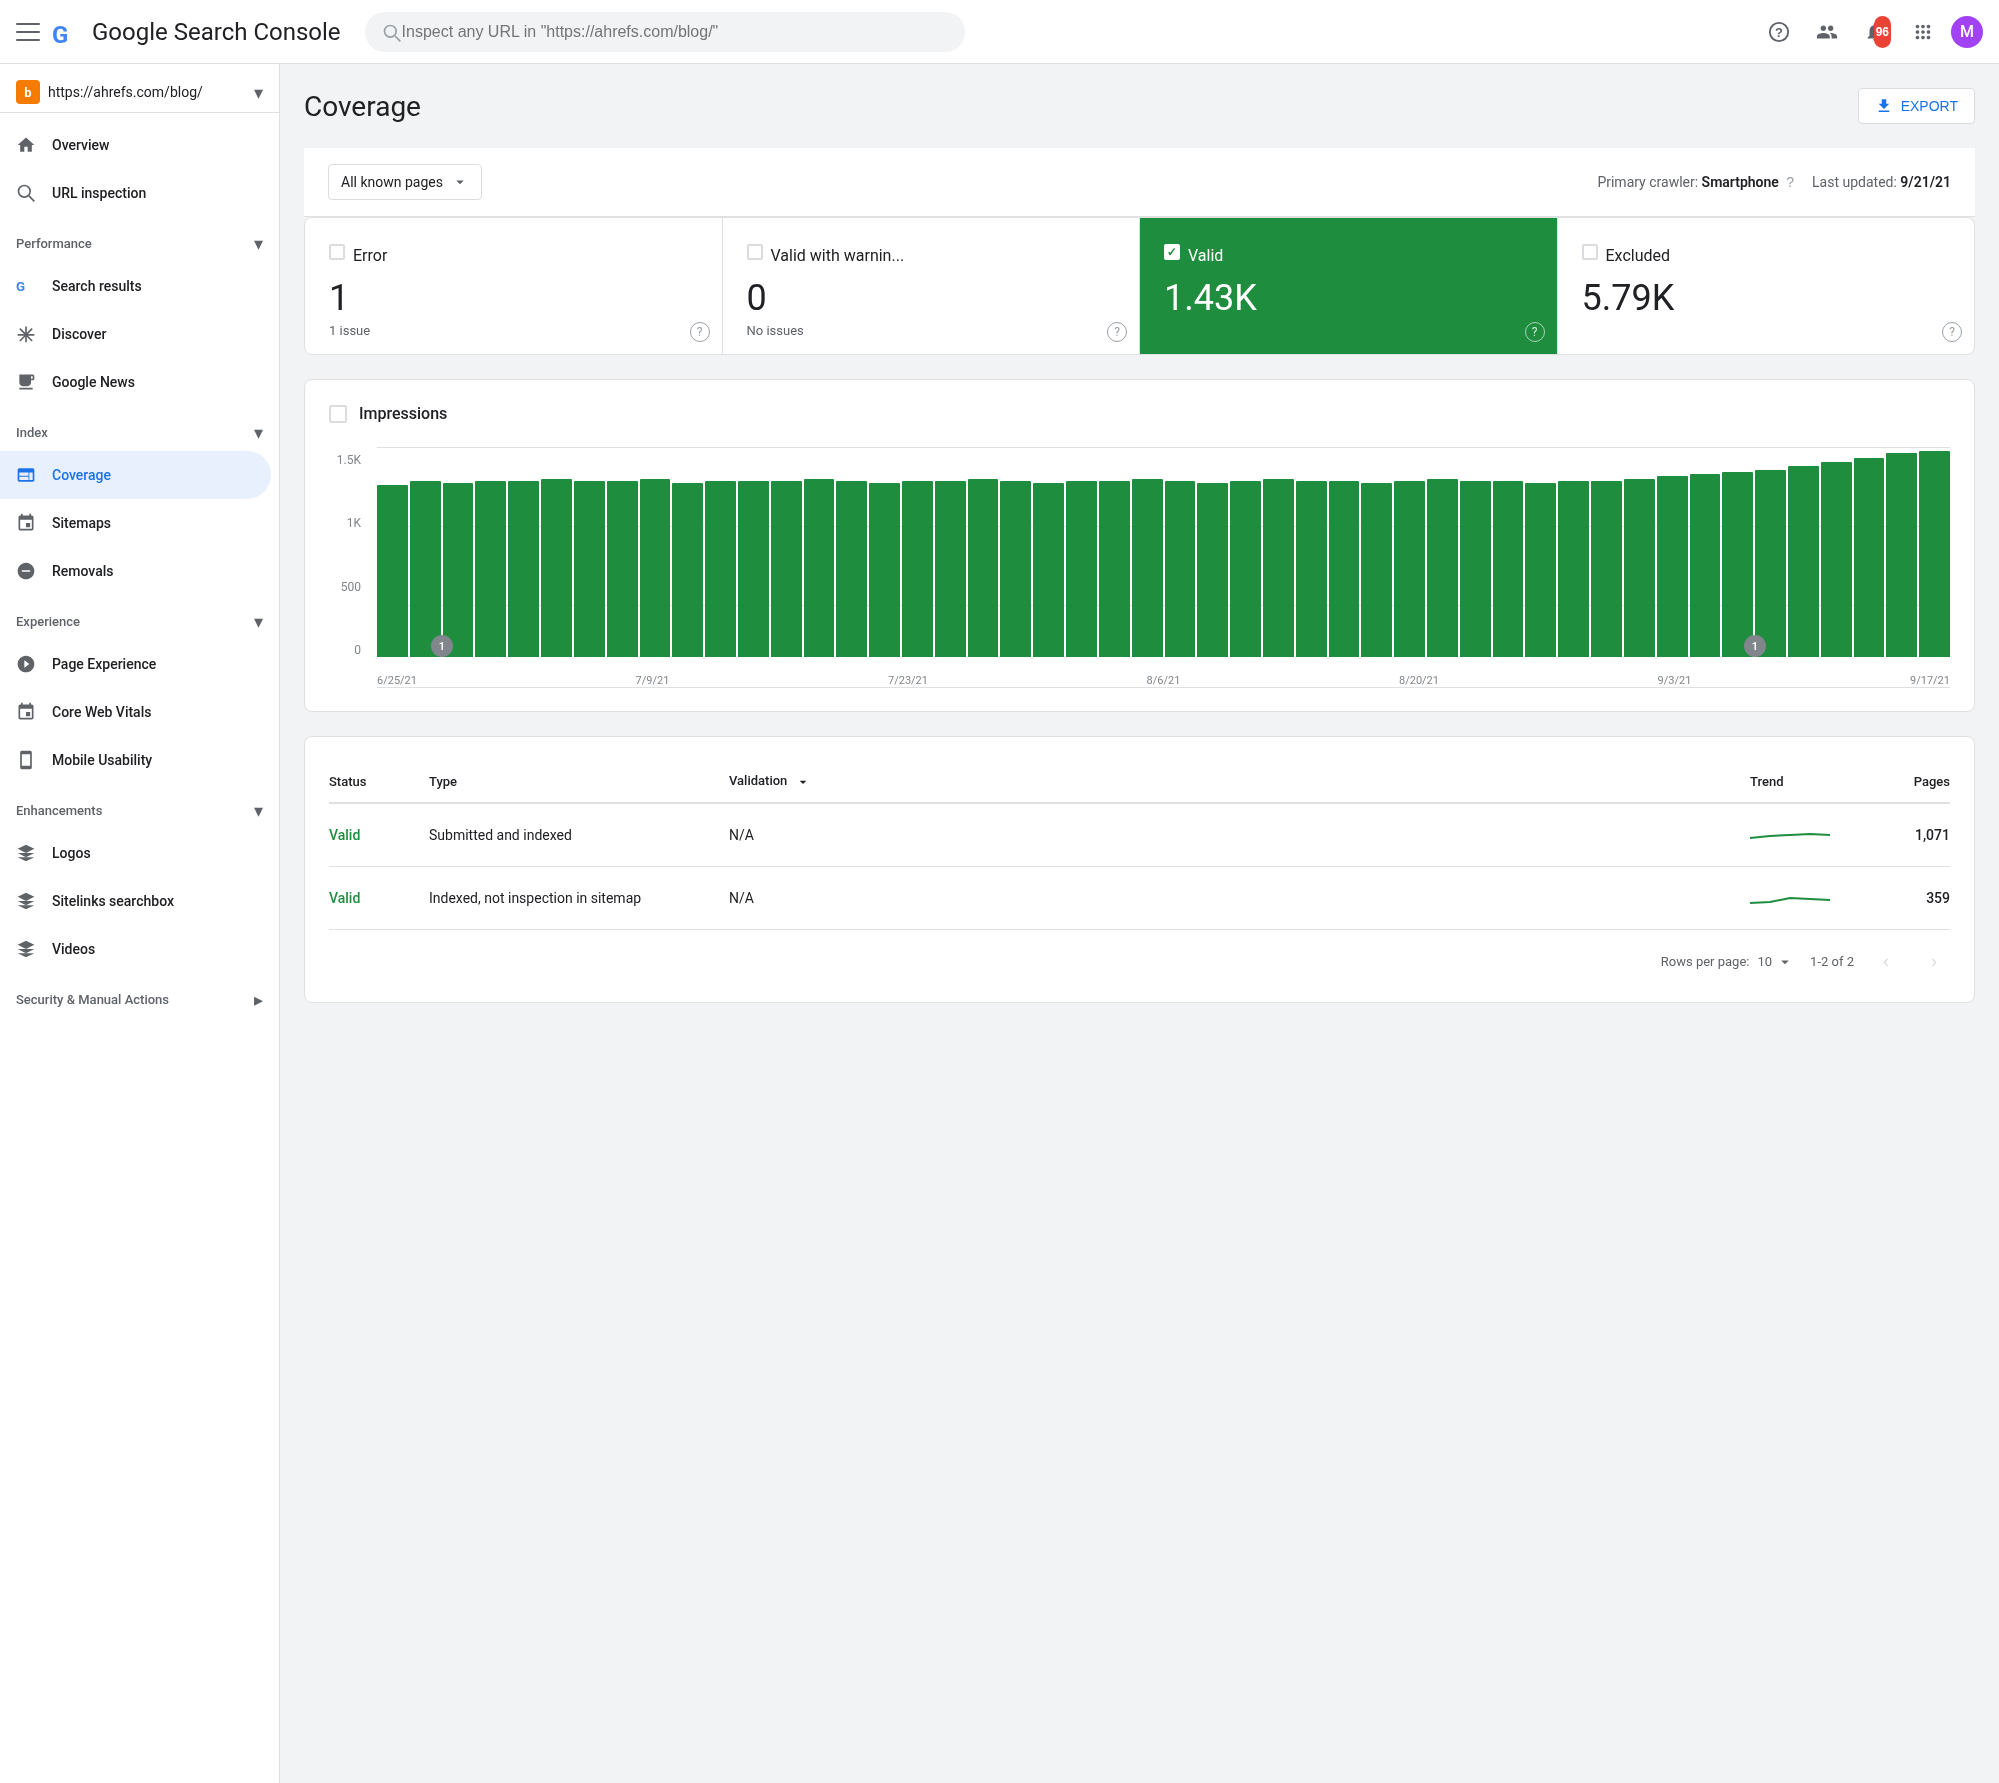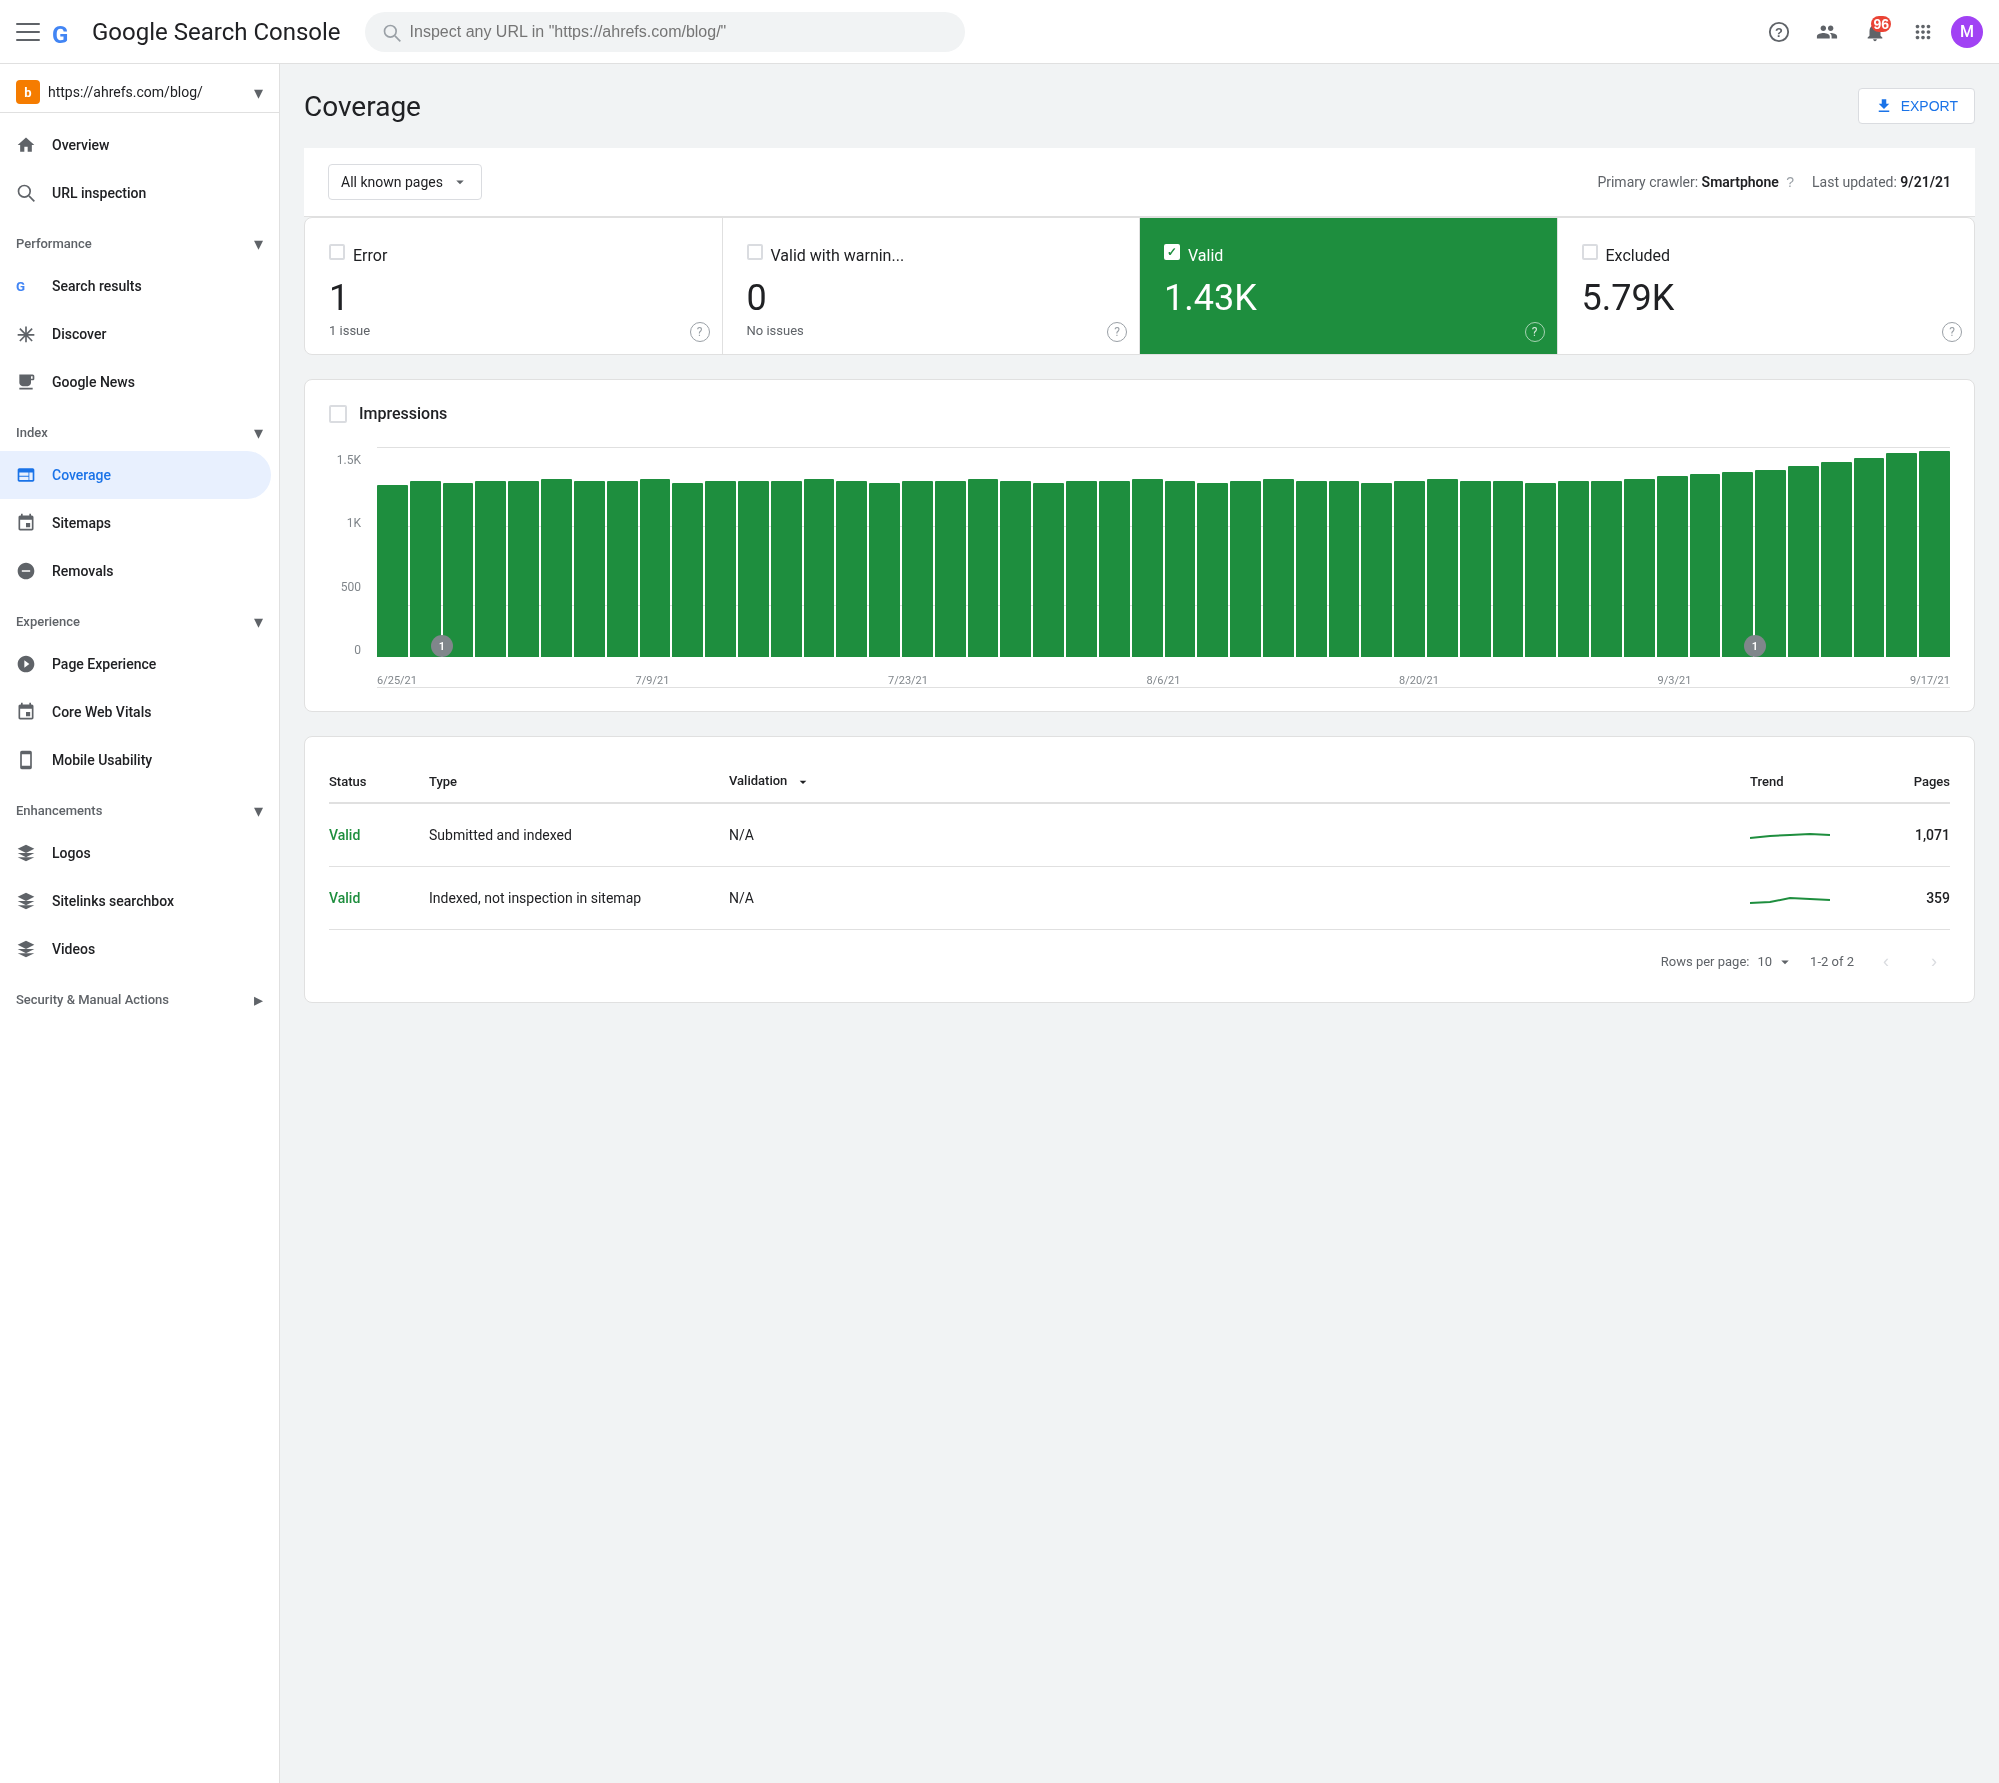--- a/index.html
+++ b/index.html
@@ -9,31 +9,31 @@
     .navbar {
       display: flex; align-items: center; background: #fff; height: 64px;
       padding: 0 16px; border-bottom: 1px solid #e0e0e0; position: fixed; top: 0; left: 0; right: 0; z-index: 100;
     }
     .navbar-hamburger { width: 24px; height: 24px; display: flex; flex-direction: column; justify-content: space-around; cursor: pointer; margin-right: 12px; flex-shrink: 0; }
     .navbar-hamburger span { display: block; height: 2px; background: #5f6368; border-radius: 1px; }
     .navbar-logo { display: flex; align-items: center; gap: 8px; margin-right: 24px; flex-shrink: 0; }
     .navbar-title { font-size: 24px; font-weight: 400; color: #202124; white-space: nowrap; }
     .navbar-search {
       flex: 1; max-width: 600px; height: 40px; background: #f1f3f4; border-radius: 24px;
-      display: flex; align-items: center; padding: 12px 16px; gap: 8px; border: 1px solid transparent;
+      display: flex; align-items: center; padding: 12px 16px; gap: 0; border: 1px solid transparent;
     }
     .search-icon-nav { color: #9aa0a6; font-size: 18px; }
     .navbar-search input { border: none; background: transparent; flex: 1; font-size: 16px; color: #202124; outline: none; }
     .navbar-actions { display: flex; align-items: center; gap: 8px; margin-left: auto; }
     .nav-icon-btn { width: 40px; height: 40px; border-radius: 50%; display: flex; align-items: center; justify-content: center; cursor: pointer; position: relative; background: transparent; border: none; }
     .nav-icon-btn svg { width: 22px; height: 22px; fill: #5f6368; }
     .notification-badge {
       position: absolute; top: 4px; right: 4px; background: #ea4335; color: #fff;
-      border-radius: 10px; font-size: 14px; min-width: 16px; height: 16px;
-      display: flex; align-items: center; justify-content: center; padding: 0 2px; font-weight: 600;
+      border-radius: 10px; font-size: 12px; min-width: 16px; height: 16px;
+      display: flex; align-items: center; justify-content: center; padding: 16px 2px; font-weight: 600;
     }
     .avatar { width: 32px; height: 32px; border-radius: 50%; background: #a142f4; color: #fff; display: flex; align-items: center; justify-content: center; font-size: 16px; font-weight: 500; cursor: pointer; }
 
     
     .layout { display: flex; margin-top: 64px; }
 
     
     .sidebar {
       width: 280px; background: #fff; height: calc(100vh - 64px); overflow-y: auto;
       position: fixed; left: 0; top: 64px; border-right: 1px solid #e0e0e0; padding: 8px 0;

